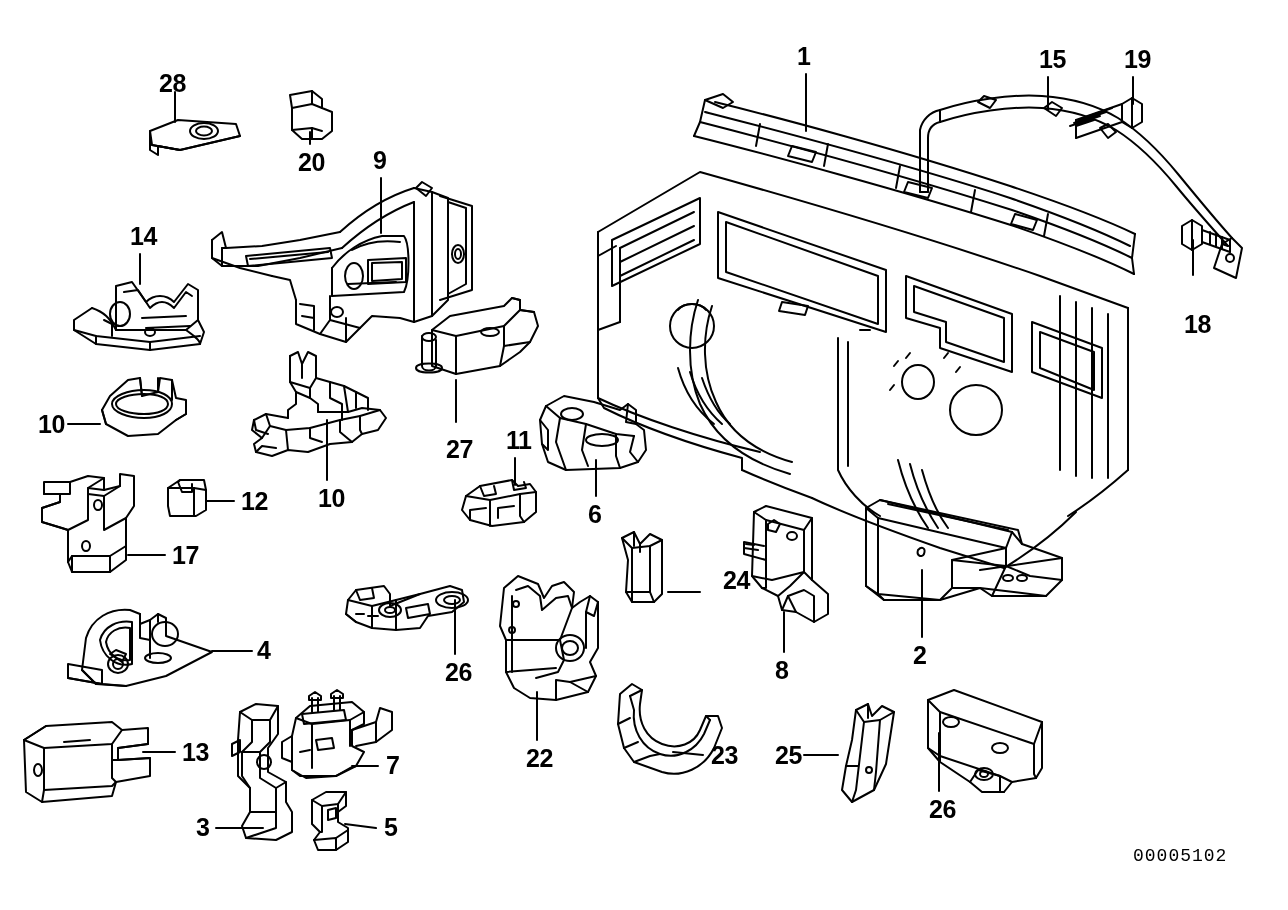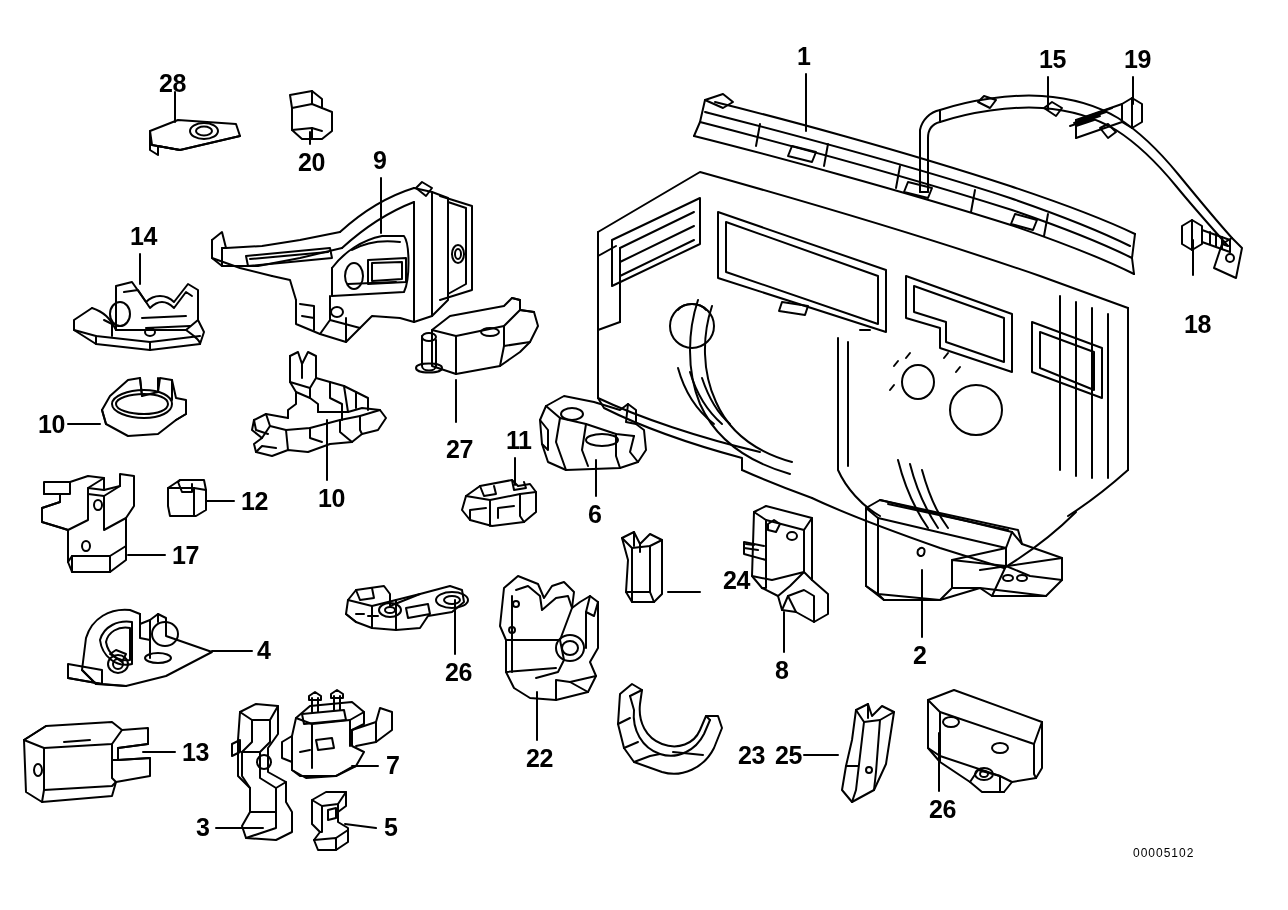--- a/index.html
+++ b/index.html
@@ -18,22 +18,22 @@
     font-weight:bold;
     font-size:25px;
     line-height:25px;
     color:#000000;
     white-space:nowrap;
     letter-spacing:-0.5px;
   }
   #diagram-id{
     position:absolute;
     left:1133px;top:846px;
-    font-family:Liberation Sans, sans-serif;
-    font-size:12px;
+    font-family:Liberation Mono, monospace;
+    font-size:18px;
     letter-spacing:1px;
     color:#000000;
     white-space:nowrap;
     text-align:center;
   }
 </style>
 </head>
 <body>
 
 <div id="sheet">
@@ -597,21 +597,21 @@
       <div class="callout" style="left: 38px; top: 412px;">10</div>
       <div class="callout" style="left: 130px; top: 224px;">14</div>
       <div class="callout" style="left: 1039px; top: 47px;">15</div>
       <div class="callout" style="left: 182px; top: 740px;">13</div>
       <div class="callout" style="left: 172px; top: 543px;">17</div>
       <div class="callout" style="left: 1184px; top: 276px; margin-top: 36px;">18</div>
       <div class="callout" style="left: 1124px; top: 47px;">19</div>
       <div class="callout" style="left: 298px; top: 150px;">20</div>
       <div class="callout" style="left: 445px; top: 660px;">26</div>
       <div class="callout" style="left: 526px; top: 746px;">22</div>
-      <div class="callout" style="left: 738px; top: 743px; text-align: center;">23</div>
+      <div class="callout" style="left: 711px; top: 743px; text-align: center;">23</div>
       <div class="callout" style="left: 707px; top: 568px; margin-left: 16px;">24</div>
       <div class="callout" style="left: 775px; top: 743px;">25</div>
       <div class="callout" style="left: 929px; top: 797px;">26</div>
       <div class="callout" style="left: 446px; top: 428px; margin-top: 9px;">27</div>
       <div class="callout" style="left: 159px; top: 62px; margin-top: 9px;">28</div>
     </div>
 
   <div id="diagram-id">00005102</div>
 
 </div>

